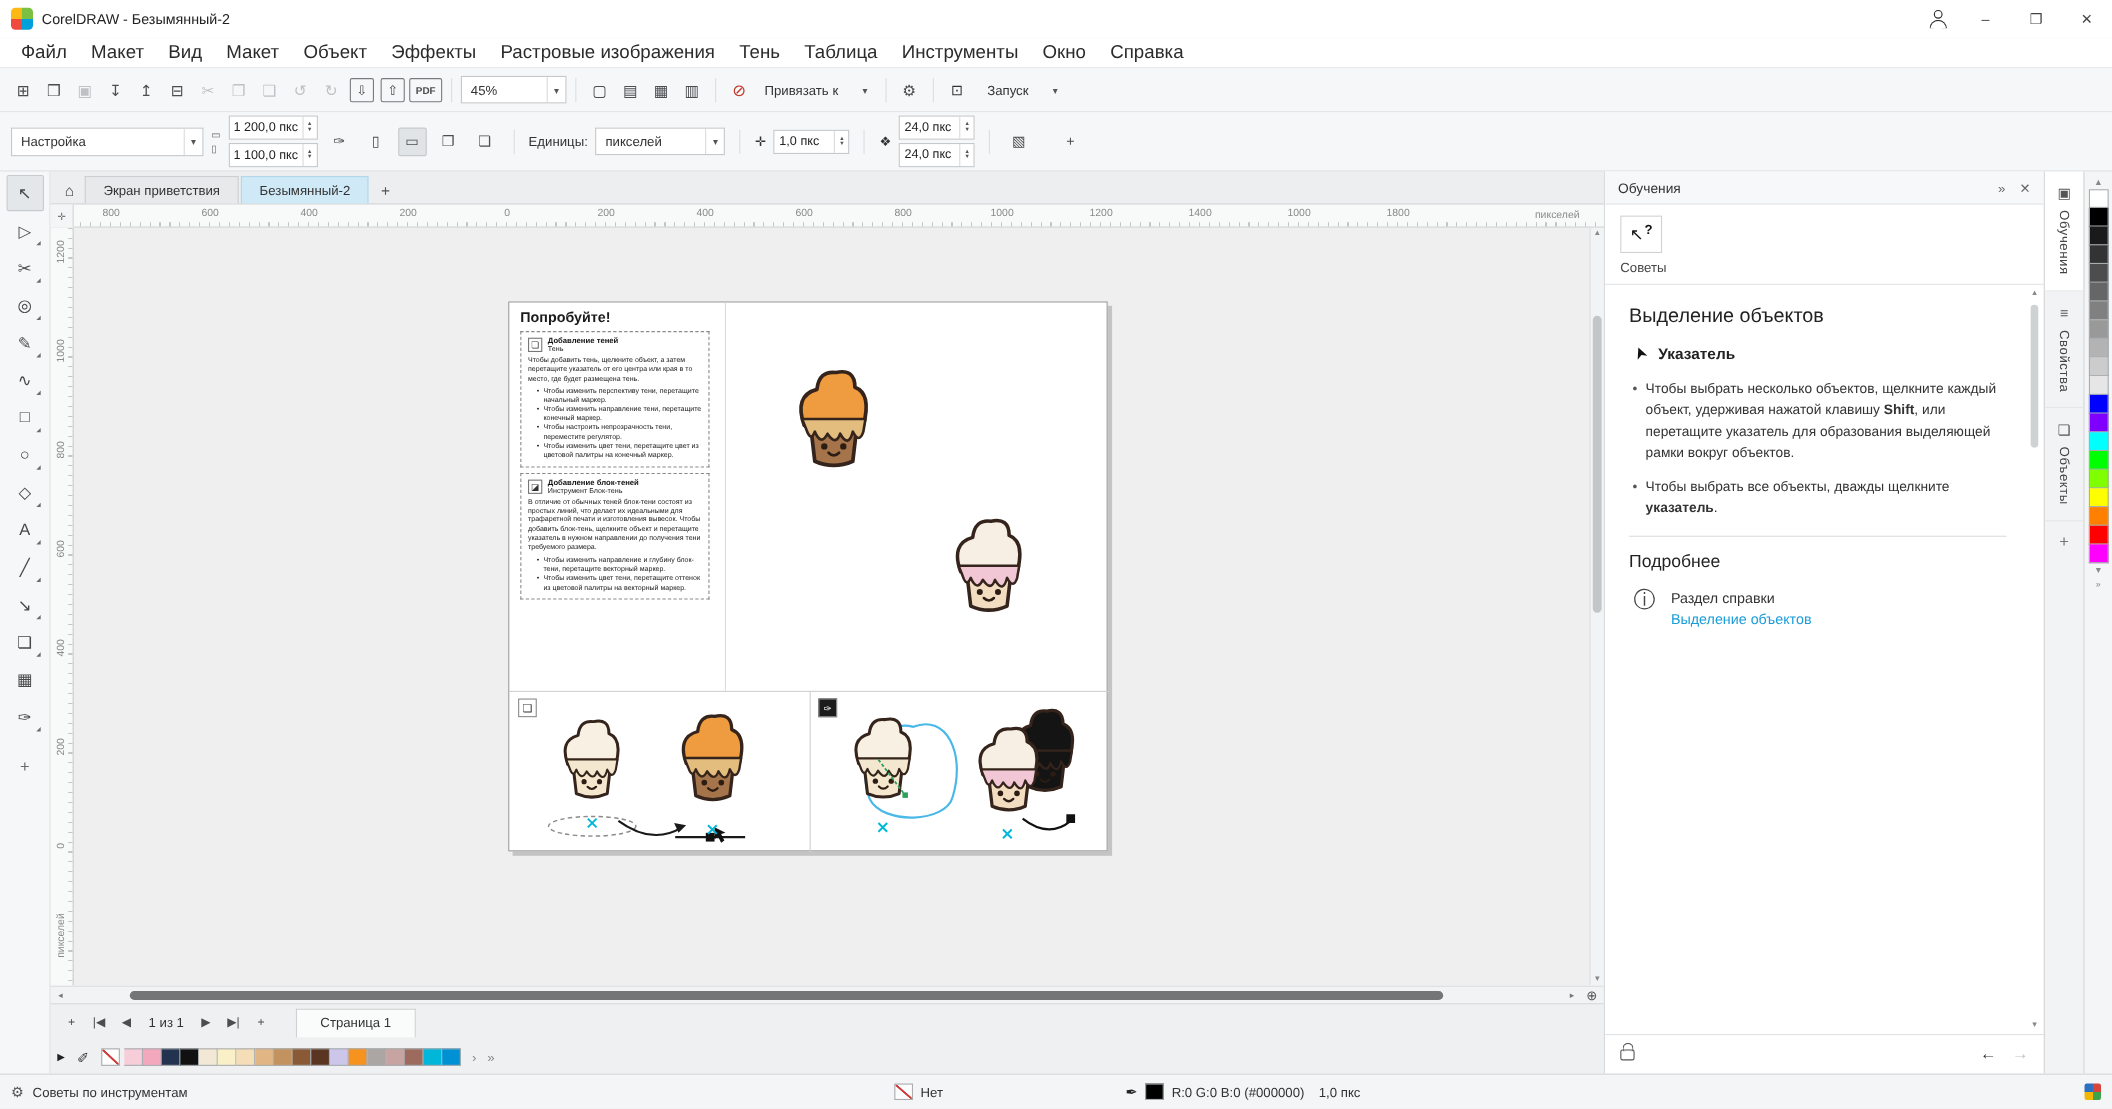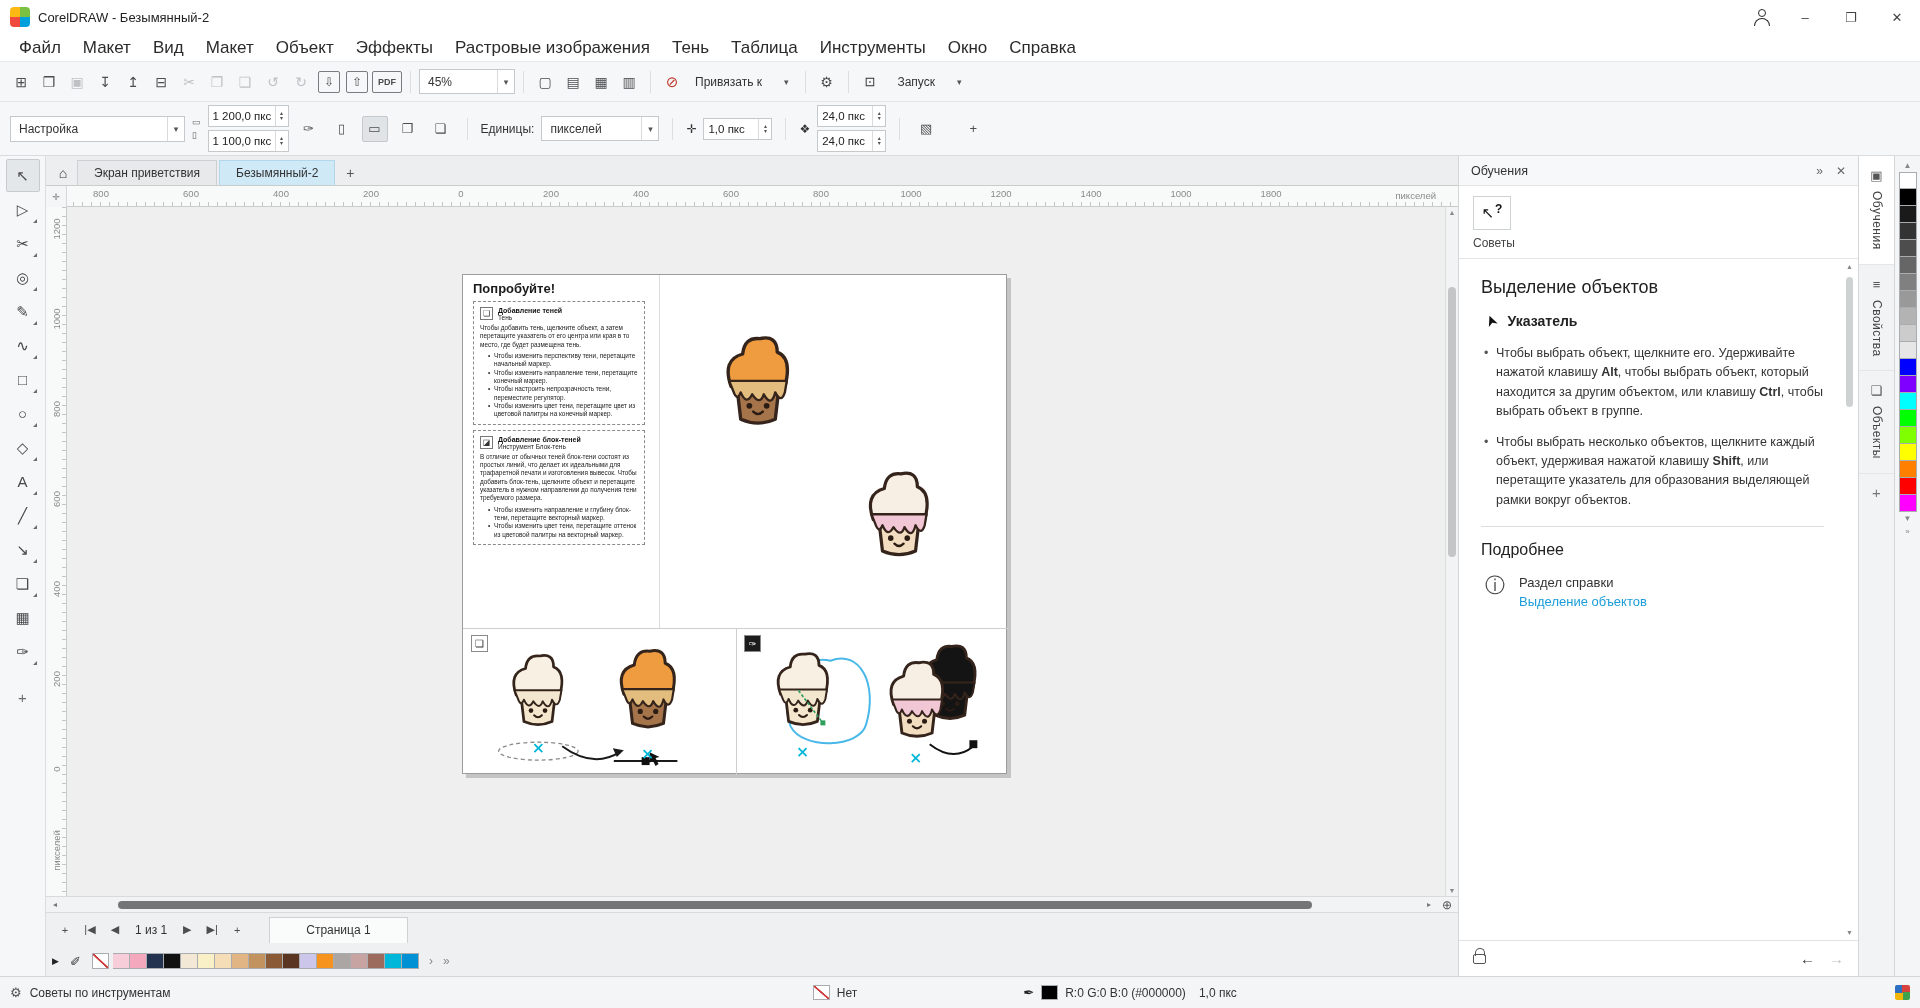--- a/index.html
+++ b/index.html
@@ -123,21 +123,21 @@
 
   .hscrollrow { height:16px; display:flex; align-items:center; background:#f2f3f4; border-top:1px solid #d8dadb; padding:0 2px; gap:2px; }
   .sarrow { font-size:8px; color:#777; width:14px; text-align:center; }
   .htrack { flex:1; height:10px; position:relative; }
   .hthumb { position:absolute; left:4%; width:88%; top:1px; height:8px; background:#737577; border-radius:4px; }
   .zoombtn { width:18px; font-size:12px; color:#555; }
 
   .pagenav { height:34px; display:flex; align-items:center; background:#eff0f1; border-top:1px solid #d8dadb; padding:0 8px; gap:3px; }
   .pn-btn { min-width:22px; height:24px; font-size:11px; color:#4b4d4f; display:flex; align-items:center; justify-content:center; }
   .pn-counter { font-size:12px; color:#333; margin:0 6px; }
-  .page-tab { margin-left:18px; height:26px; padding:0 36px; display:flex; align-items:center; background:#fafbfb; border:1px solid #cfd2d3; border-bottom:none; font-size:12px; color:#333; cursor:pointer; }
+  .page-tab { margin-left:18px; height:26px; padding:0 21px; display:flex; align-items:center; background:#fafbfb; border:1px solid #cfd2d3; border-bottom:none; font-size:12px; color:#333; cursor:pointer; }
 
   .palrow { height:30px; display:flex; align-items:center; background:#eff0f1; padding:0 6px; gap:4px; }
   .palrow .flyout { font-size:9px; color:#222; width:14px; }
   .palrow .eyed { font-size:13px; color:#333; width:18px; }
   .sw { width:17px; height:16px; border:1px solid #a9adb0; flex:0 0 17px; cursor:pointer; }
   .sw-none { background:linear-gradient(to top right,#fff 44%,#cf3a3a 47%,#cf3a3a 53%,#fff 56%); }
   .bpal { display:flex; gap:0; }
   .bpal li { width:17px; height:16px; border:1px solid #a9adb0; border-left:none; cursor:pointer; }
   .palmore { margin-left:6px; font-size:12px; color:#888; }
 
@@ -708,22 +708,22 @@
         </div>
         <div class="hint-label">Советы</div>
       </div>
       <div class="dk-content">
         <h2>Выделение объектов</h2>
         <div class="tool-row">
           <span class="cursor-glyph">➤</span>
           <span class="tool-name">Указатель</span>
         </div>
         <ul class="dk-bullets">
-          <li>Чтобы выбрать объект, щелкните его. Удерживайте нажатой клавишу <b>Alt</b>, чтобы выбрать объект, который находится за другим объектом, или клавишу <b>Ctrl</b>, чтобы выбрать объект в группе.</li>
             <li>Чтобы выбрать несколько объектов, щелкните каждый объект, удерживая нажатой клавишу <b>Shift</b>, или перетащите указатель для образования выделяющей рамки вокруг объектов.</li>
+            <li>Чтобы выбрать все объекты, дважды щелкните <b>указатель</b>.</li>
         </ul>
         <hr>
         <h3>Подробнее</h3>
         <div class="help-row">
           <span class="info-icon">ⓘ</span>
           <div>
             <div class="help-cap">Раздел справки</div>
             <a class="help-link" style="color: rgb(26, 157, 217);">Выделение объектов</a>
           </div>
         </div>

